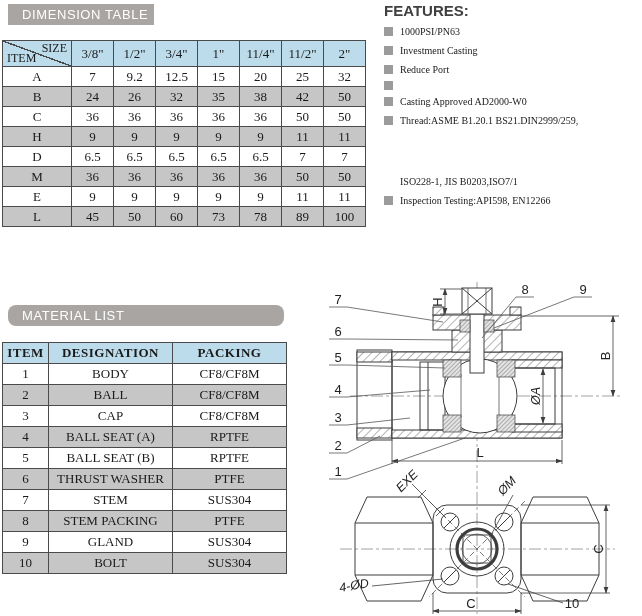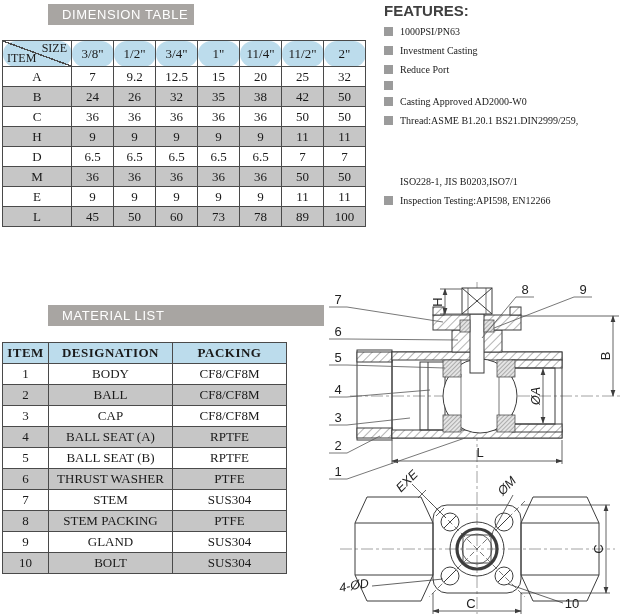--- a/index.html
+++ b/index.html
@@ -4,32 +4,32 @@
 <style>
   html,body{margin:0;padding:0;}
   body{
     width:642px;height:616px;position:relative;overflow:hidden;
     background:#ffffff;color:#1a1a1a;
     font-family:"Liberation Serif", serif;
   }
   .bar{
     position:absolute;height:21px;background:#a8a5a2;color:#ffffff;
     font-family:"Liberation Sans", sans-serif;font-size:13px;letter-spacing:.6px;
-    display:flex;align-items:center;padding-left:14px;box-sizing:border-box;margin-left:40px;
+    display:flex;align-items:center;padding-left:14px;box-sizing:border-box;
   }
   #dim-bar{left:8px;top:4px;width:146px;}
-  #mat-bar{left:8px;top:305px;width:276px;}
+  #mat-bar{left:8px;top:305px;width:276px;border-radius:8px;}
 
   table{border-collapse:collapse;position:absolute;text-align:center;table-layout:fixed;}
   td,th{border:1px solid #4a4a4a;padding:0;font-weight:normal;}
 
   #dim-table{left:2px;top:40px;width:355px;font-size:13px;}
   #dim-table td{width:41px;height:19px;}
   #dim-table td.item-col{width:68px;}
-  #dim-table tr.hdr td{background:#bcdcec;height:25px;border-radius:13px;}
+  #dim-table tr.hdr td{background:#bcdcec;height:25px;}
   #dim-table tr.gray td{background:#c6c6c6;}
   #dim-table tr.white td{background:#ffffff;}
 
   .corner{
     position:relative;width:100%;height:25px;
     background-image:linear-gradient(to top right,
       transparent calc(50% - 0.7px), #4a4a4a calc(50% - 0.7px),
       #4a4a4a calc(50% + 0.7px), transparent calc(50% + 0.7px));
   }
   .corner .size-lab{position:absolute;top:0px;right:4px;font-size:12px;}

